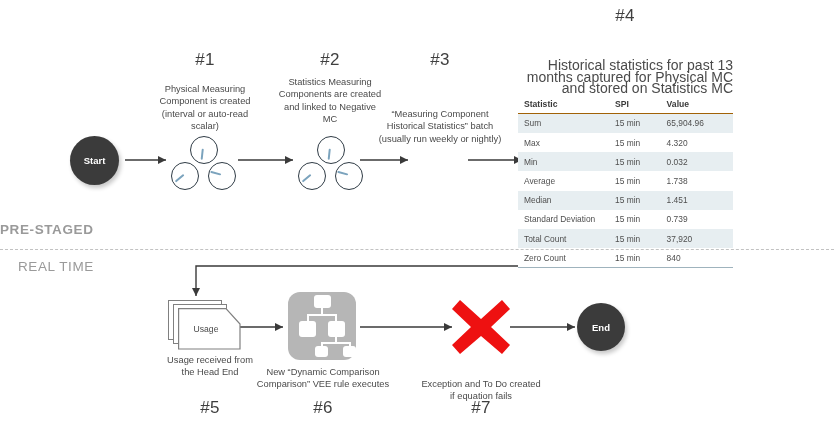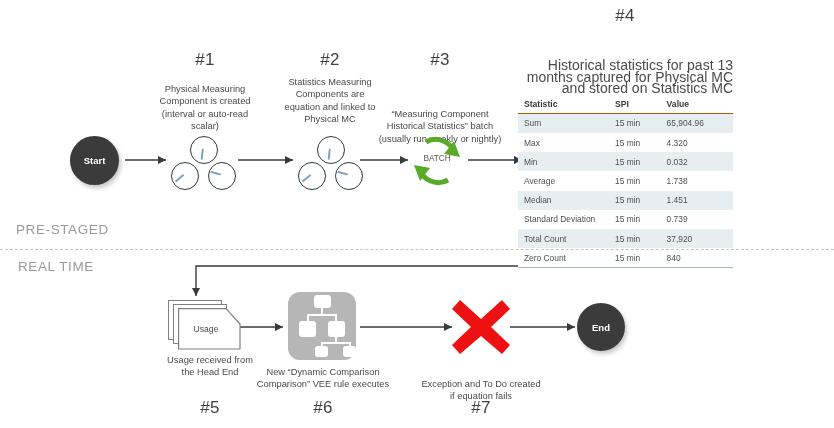--- a/index.html
+++ b/index.html
@@ -152,21 +152,21 @@
 
     <line x1="510" y1="327" x2="575" y2="327" stroke="#3a3a3a" stroke-width="1.4" marker-end="url(#arw)"></line>
   </svg>
 
   <div class="abs step-num" style="left:160px;top:50px;width:90px;">#1</div>
   <div class="abs step-num" style="left:285px;top:50px;width:90px;">#2</div>
   <div class="abs step-num" style="left:395px;top:50px;width:90px;">#3</div>
   <div class="abs step-num" style="left:580px;top:6px;width:90px;">#4</div>
 
   <div class="abs caption" style="left:150px;top:83px;width:110px;">Physical Measuring Component is created (interval  or auto-read scalar)</div>
-  <div class="abs caption" style="left:277px;top:76px;width:106px;">Statistics Measuring Components are equation and linked to Physical MC</div>
+  <div class="abs caption" style="left:277px;top:76px;width:106px;">Statistics Measuring Components are created and linked to Negative MC</div>
   <div class="abs caption" style="left:376px;top:108px;width:128px;">“Measuring Component Historical Statistics” batch (usually run weekly or nightly)</div>
 
   <div class="abs node-circle" style="left:70px;top:136px;width:49px;height:49px;text-align:center;">
     <span>Start</span>
   </div>
 
   <div class="abs" style="left:168px;top:136px;width:72px;height:56px;">
     <div class="meter" style="left:22px;top:0px;width:26px;height:26px;">
       <div class="needle" style="left:12px;top:11px;width:11px;transform:rotate(96deg);"></div>
     </div>
@@ -183,31 +183,20 @@
       <div class="needle" style="left:12px;top:11px;width:11px;transform:rotate(96deg);"></div>
     </div>
     <div class="meter" style="left:3px;top:26px;width:26px;height:26px;">
       <div class="needle" style="left:12px;top:11px;width:11px;transform:rotate(140deg);"></div>
     </div>
     <div class="meter" style="left:40px;top:26px;width:26px;height:26px;">
       <div class="needle" style="left:12px;top:11px;width:11px;transform:rotate(195deg);"></div>
     </div>
   </div>
 
-  <div class="abs" style="left:408px;top:133px;width:58px;height:56px;">
-    <svg width="58" height="56" viewBox="0 0 58 56">
-
-      <path d="M18,9 A20,20 0 0,1 47,21" fill="none" stroke="#5aaa28" stroke-width="5" stroke-linecap="butt"></path>
-      <polygon points="46,8 52,24 36,21" fill="#5aaa28"></polygon>
-
-      <path d="M40,47 A20,20 0 0,1 11,35" fill="none" stroke="#5aaa28" stroke-width="5" stroke-linecap="butt"></path>
-      <polygon points="12,48 6,32 22,35" fill="#5aaa28"></polygon>
-    </svg>
-    <div class="abs" style="left:0;top:21px;width:58px;text-align:center;font-size:8.2px;color:#555;">BATCH</div>
-  </div>
 
   <div class="abs" style="left:518px;top:28px;">
     <div class="tbl-title">Historical statistics for past 13 months captured for Physical MC and stored on Statistics MC</div>
     <table class="stat-table">
       <thead>
         <tr>
           <th class="col-stat">Statistic</th>
           <th class="col-spi">SPI</th>
           <th class="col-val">Value</th>
         </tr>
@@ -250,21 +239,21 @@
         </tr>
         <tr>
           <td>Zero Count</td>
           <td>15 min</td>
           <td>840</td>
         </tr>
       </tbody>
     </table>
   </div>
 
-  <div class="abs lane-label" style="left:16px;top:222px;">PRE-STAGED</div>
+  <div class="abs lane-label" style="left:0;top:222px;font-weight:bold;">PRE-STAGED</div>
   <div class="abs lane-divider" style="left:0px;top:249px;width:834px;"></div>
   <div class="abs lane-label" style="left:18px;top:259px;">REAL TIME</div>
 
   <div class="abs" style="left:168px;top:300px;width:80px;height:54px;">
     <div class="doc" style="left:0px;top:0px;width:52px;height:38px;"></div>
     <div class="doc" style="left:5px;top:4px;width:52px;height:38px;"></div>
     <svg style="position:absolute;left:10px;top:8px;" width="64" height="42" viewBox="0 0 64 42">
       <path d="M0.6,0.6 L48,0.6 L62,16 L62,41 L0.6,41 Z" fill="#ffffff" stroke="#808080" stroke-width="1.2"></path>
     </svg>
     <div class="abs" style="left:10px;top:8px;width:56px;height:42px;display:flex;align-items:center;justify-content:center;font-size:8.6px;color:#4a4a4a;">Usage</div>

